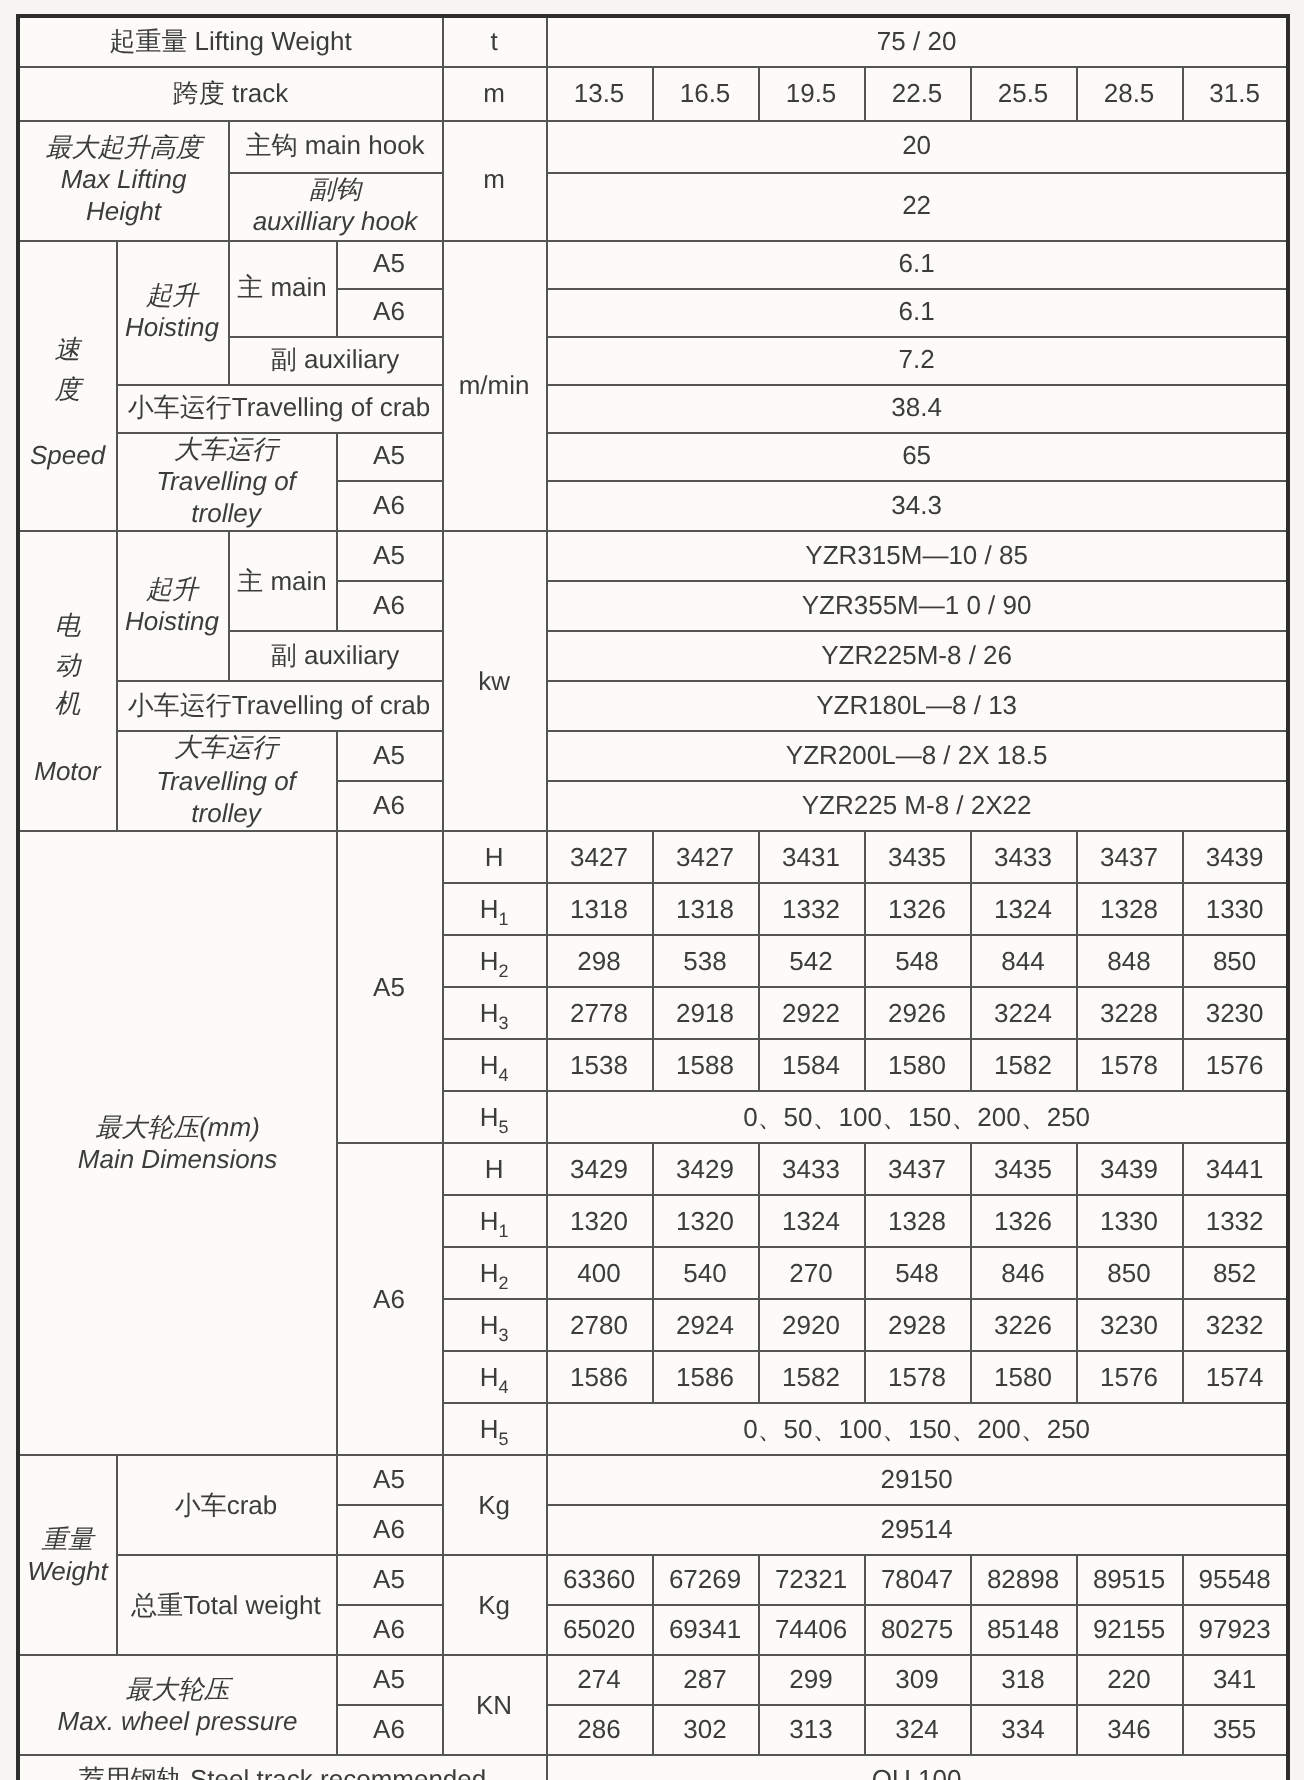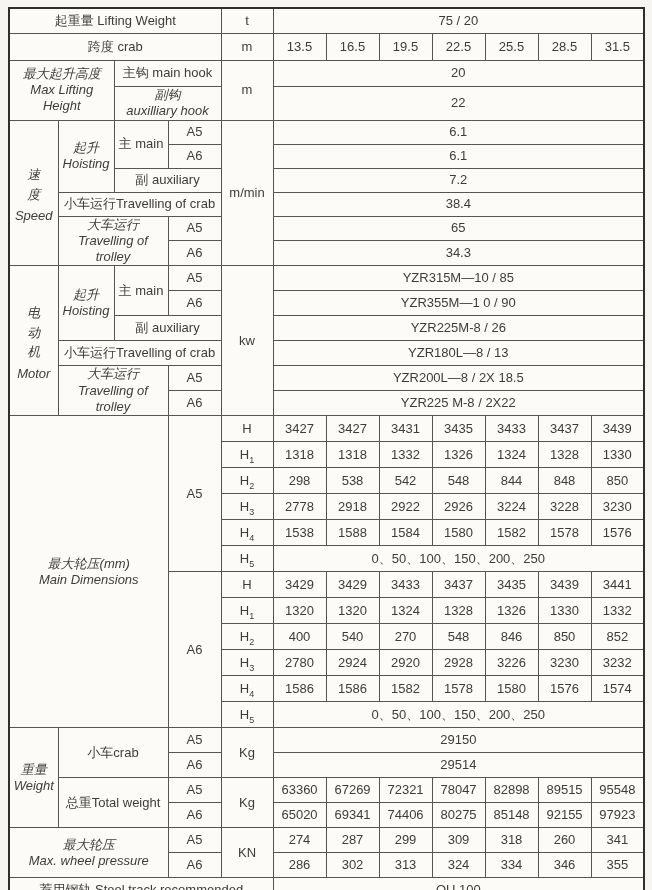--- a/index.html
+++ b/index.html
@@ -25,21 +25,21 @@
     padding:0 2px;
     font-size:13px;
     line-height:1.25;
     overflow:hidden;
     white-space:nowrap;
   }
   td .ln{display:block;}
   .vzh{
     display:block;
     width:1.15em;
-    margin:4px auto;
+    margin:16px auto;
     word-break:break-all;
     white-space:normal;
     line-height:1.5;
   }
   sub.sb{font-size:9px;line-height:0;}
   tr.h23 td{height:23px;}
   tr.h24 td{height:24px;}
   tr.h25 td{height:25px;}
   tr.h26 td{height:26px;}
   tr.h31 td{height:31px;}
@@ -65,21 +65,21 @@
   </colgroup>
 
   <tbody>
       <tr class="h24">
     <td colspan="4">起重量 Lifting Weight</td>
     <td>t</td>
     <td colspan="7">75 / 20</td>
   </tr>
 
   <tr class="h26">
-    <td colspan="4">跨度 crab</td>
+    <td colspan="4">跨度 track</td>
     <td>m</td>
     <td>13.5</td>
     <td>16.5</td>
     <td>19.5</td>
     <td>22.5</td>
     <td>25.5</td>
     <td>28.5</td>
     <td>31.5</td>
   </tr>
 
@@ -336,21 +336,21 @@
       <span class="ln">最大轮压</span>
       <span class="ln">Max.  wheel pressure</span>
     </td>
     <td>A5</td>
     <td rowspan="2">KN</td>
     <td>274</td>
     <td>287</td>
     <td>299</td>
     <td>309</td>
     <td>318</td>
-    <td>260</td>
+    <td>220</td>
     <td>341</td>
   </tr>
   <tr class="h24">
     <td>A6</td>
     <td>286</td>
     <td>302</td>
     <td>313</td>
     <td>324</td>
     <td>334</td>
     <td>346</td>

